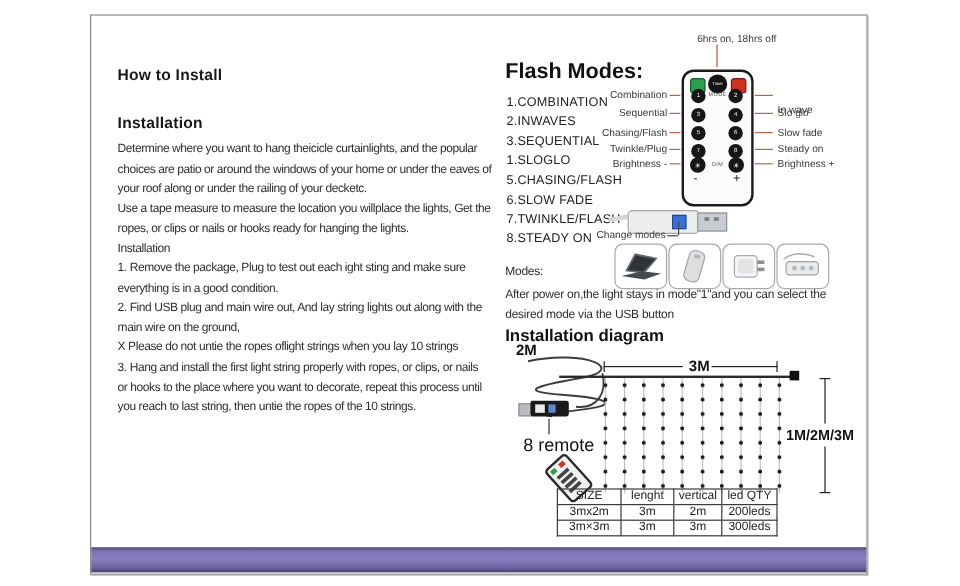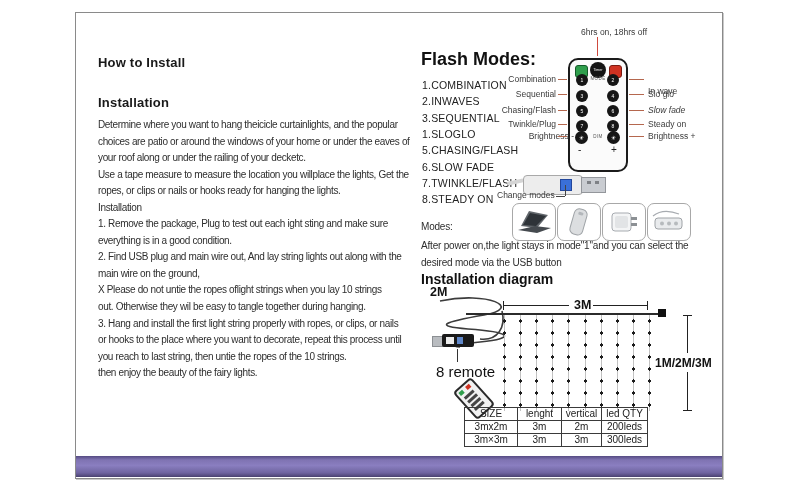--- a/index.html
+++ b/index.html
@@ -54,25 +54,23 @@
     <div>choices are patio or around the windows of your home or under the eaves of</div>
     <div>your roof along or under the railing of your decketc.</div>
     <div>Use a tape measure to measure the location you willplace the lights, Get the</div>
     <div>ropes, or clips or nails or hooks ready for hanging the lights.</div>
     <div>Installation</div>
     <div>1. Remove the package, Plug to test out each ight sting and make sure</div>
     <div>everything is in a good condition.</div>
     <div>2. Find USB plug and main wire out, And lay string lights out along with the</div>
     <div>main wire on the ground,</div>
     <div>X Please do not untie the ropes oflight strings when you lay 10 strings</div>
-    <div>out. Otherwise they wil be easy to tangle together during hanging.</div>
     <div>3. Hang and install the first light string properly with ropes, or clips, or nails</div>
     <div>or hooks to the place where you want to decorate, repeat this process until</div>
     <div>you reach to last string, then untie the ropes of the 10 strings.</div>
-    <div>then enjoy the beauty of the fairy lights.</div>
   </div>
 
   <div class="abs h3" style="left:345px;top:36px;font-size:18px;">Flash Modes:</div>
   <div class="abs flash-list" style="left:346px;top:64px;">
     <div>1.COMBINATION</div>
     <div>2.INWAVES</div>
     <div>3.SEQUENTIAL</div>
     <div>1.SLOGLO</div>
     <div>5.CHASING/FLASH</div>
     <div>6.SLOW FADE</div>
@@ -100,30 +98,30 @@
     <span class="abs dimbtn" style="left:37px;top:71px;">☀</span>
     <span class="abs tinylabel" style="left:0;top:74px;width:56px;text-align:center;">DIM</span>
     <span class="abs" style="left:8px;top:84px;font-size:10px;color:#222;">-</span>
     <span class="abs" style="left:41px;top:84px;font-size:10px;color:#222;">+</span>
   </div>
 
   <div class="abs rlabel" style="left:398px;top:61px;width:82px;text-align:right;">Combination</div>
   <div class="abs rlabel" style="left:398px;top:76px;width:82px;text-align:right;">Sequential</div>
   <div class="abs rlabel" style="left:398px;top:92px;width:82px;text-align:right;">Chasing/Flash</div>
   <div class="abs rlabel" style="left:398px;top:106px;width:82px;text-align:right;">Twinkle/Plug</div>
-  <div class="abs rlabel" style="left:398px;top:118px;width:82px;text-align:right;padding-left:18px;">Brightness -</div>
+  <div class="abs rlabel" style="left:398px;top:118px;width:82px;text-align:right;">Brightness -</div>
   <div class="abs leader" style="left:482px;top:66px;width:9px;"></div>
   <div class="abs leader" style="left:482px;top:81px;width:9px;"></div>
   <div class="abs leader" style="left:482px;top:97px;width:9px;"></div>
   <div class="abs leader" style="left:482px;top:111px;width:9px;"></div>
   <div class="abs leader" style="left:482px;top:123px;width:9px;"></div>
 
   <div class="abs rlabel" style="left:572px;top:73px;">In wave</div>
   <div class="abs rlabel" style="left:572px;top:76px;">Slo glo</div>
-  <div class="abs rlabel" style="left:572px;top:92px;font-style:italic;">Slow fade</div>
+  <div class="abs rlabel" style="left:572px;top:92px;">Slow fade</div>
   <div class="abs rlabel" style="left:572px;top:106px;">Steady on</div>
   <div class="abs rlabel" style="left:572px;top:118px;">Brightness +</div>
   <div class="abs leader" style="left:553px;top:66px;width:15px;"></div>
   <div class="abs leader" style="left:553px;top:81px;width:15px;"></div>
   <div class="abs leader" style="left:553px;top:97px;width:15px;"></div>
   <div class="abs leader" style="left:553px;top:111px;width:15px;"></div>
   <div class="abs leader" style="left:553px;top:123px;width:15px;"></div>
 
   <div class="abs" style="left:431px;top:167px;width:17px;height:4px;background:#d5d5d5;border-radius:2px;transform:rotate(-12deg);"></div>
   <div class="abs" style="left:447px;top:162px;width:58px;height:18px;background:#ededed;border:1px solid #a9a9a9;border-radius:4px;"></div>

